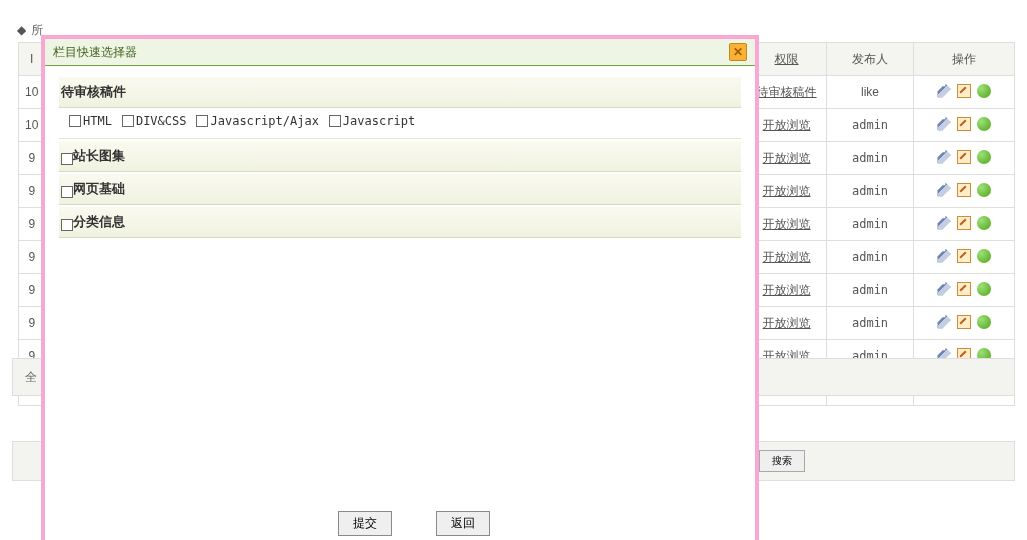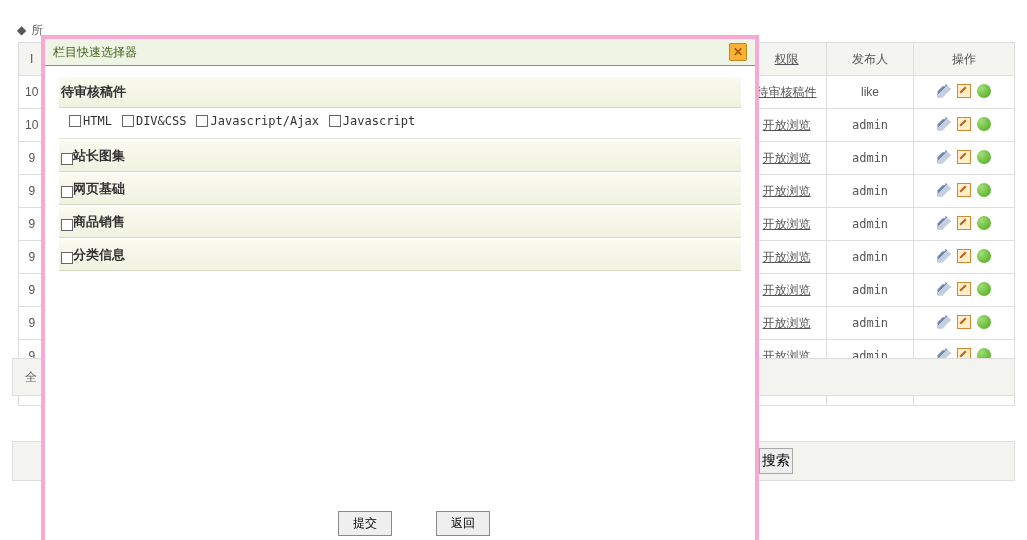--- a/index.html
+++ b/index.html
@@ -29,21 +29,21 @@
                    transform:rotate(-45deg);left:1px;top:4px;}
   .ico-ok{width:14px;height:14px;border-radius:50%;
           background:radial-gradient(circle at 30% 30%,#9fe07a,#4ea516);position:relative;}
 
   .bg-bottom{position:absolute;left:12px;right:12px;top:358px;height:38px;
              background:#f3f3ef;border:1px solid #dedede;box-sizing:border-box;
              padding-left:12px;display:flex;align-items:center;font-size:12px;color:#666;}
   .bg-search{position:absolute;left:12px;right:12px;top:441px;height:40px;
              background:#f3f3ef;border:1px solid #dedede;box-sizing:border-box;
              display:flex;align-items:center;}
-  .btn-search{margin-left:746px;padding:3px 2px;font-size:14px;background:#efefef;
+  .btn-search{margin-left:746px;padding:3px 12px;font-size:10px;background:#efefef;
               border:1px solid #a8a8a8;cursor:pointer;font-family:Liberation Mono, monospace;}
 
   
   .dlg{position:absolute;left:41px;top:35px;width:710px;height:504px;
        border:4px solid #f9a8d4;background:#fff;}
   .dlg-title{height:26px;line-height:26px;padding:0 8px;
              background:#eef5e4;color:#44621e;font-size:12px;
              display:flex;align-items:center;justify-content:space-between;
              border-bottom:1px solid #72a63c;}
   .dlg-close{width:16px;height:16px;background:#f9b136;border:1px solid #c3861b;
@@ -237,26 +237,20 @@
       </div>
       <div class="cat">
         <div class="cat-h sub">
           <input type="checkbox" class="cb" style="">
           <span>网页基础</span>
         </div>
       </div>
       <div class="cat">
         <div class="cat-h sub">
           <input type="checkbox" class="cb" style="">
-          <span>商品销售</span>
-        </div>
-      </div>
-      <div class="cat">
-        <div class="cat-h sub">
-          <input type="checkbox" class="cb" style="">
           <span>分类信息</span>
         </div>
       </div>
     </div>
   <div class="dlg-foot">
     <button class="btn">提交</button>
     <button class="btn">返回</button>
   </div>
 </div>
 

